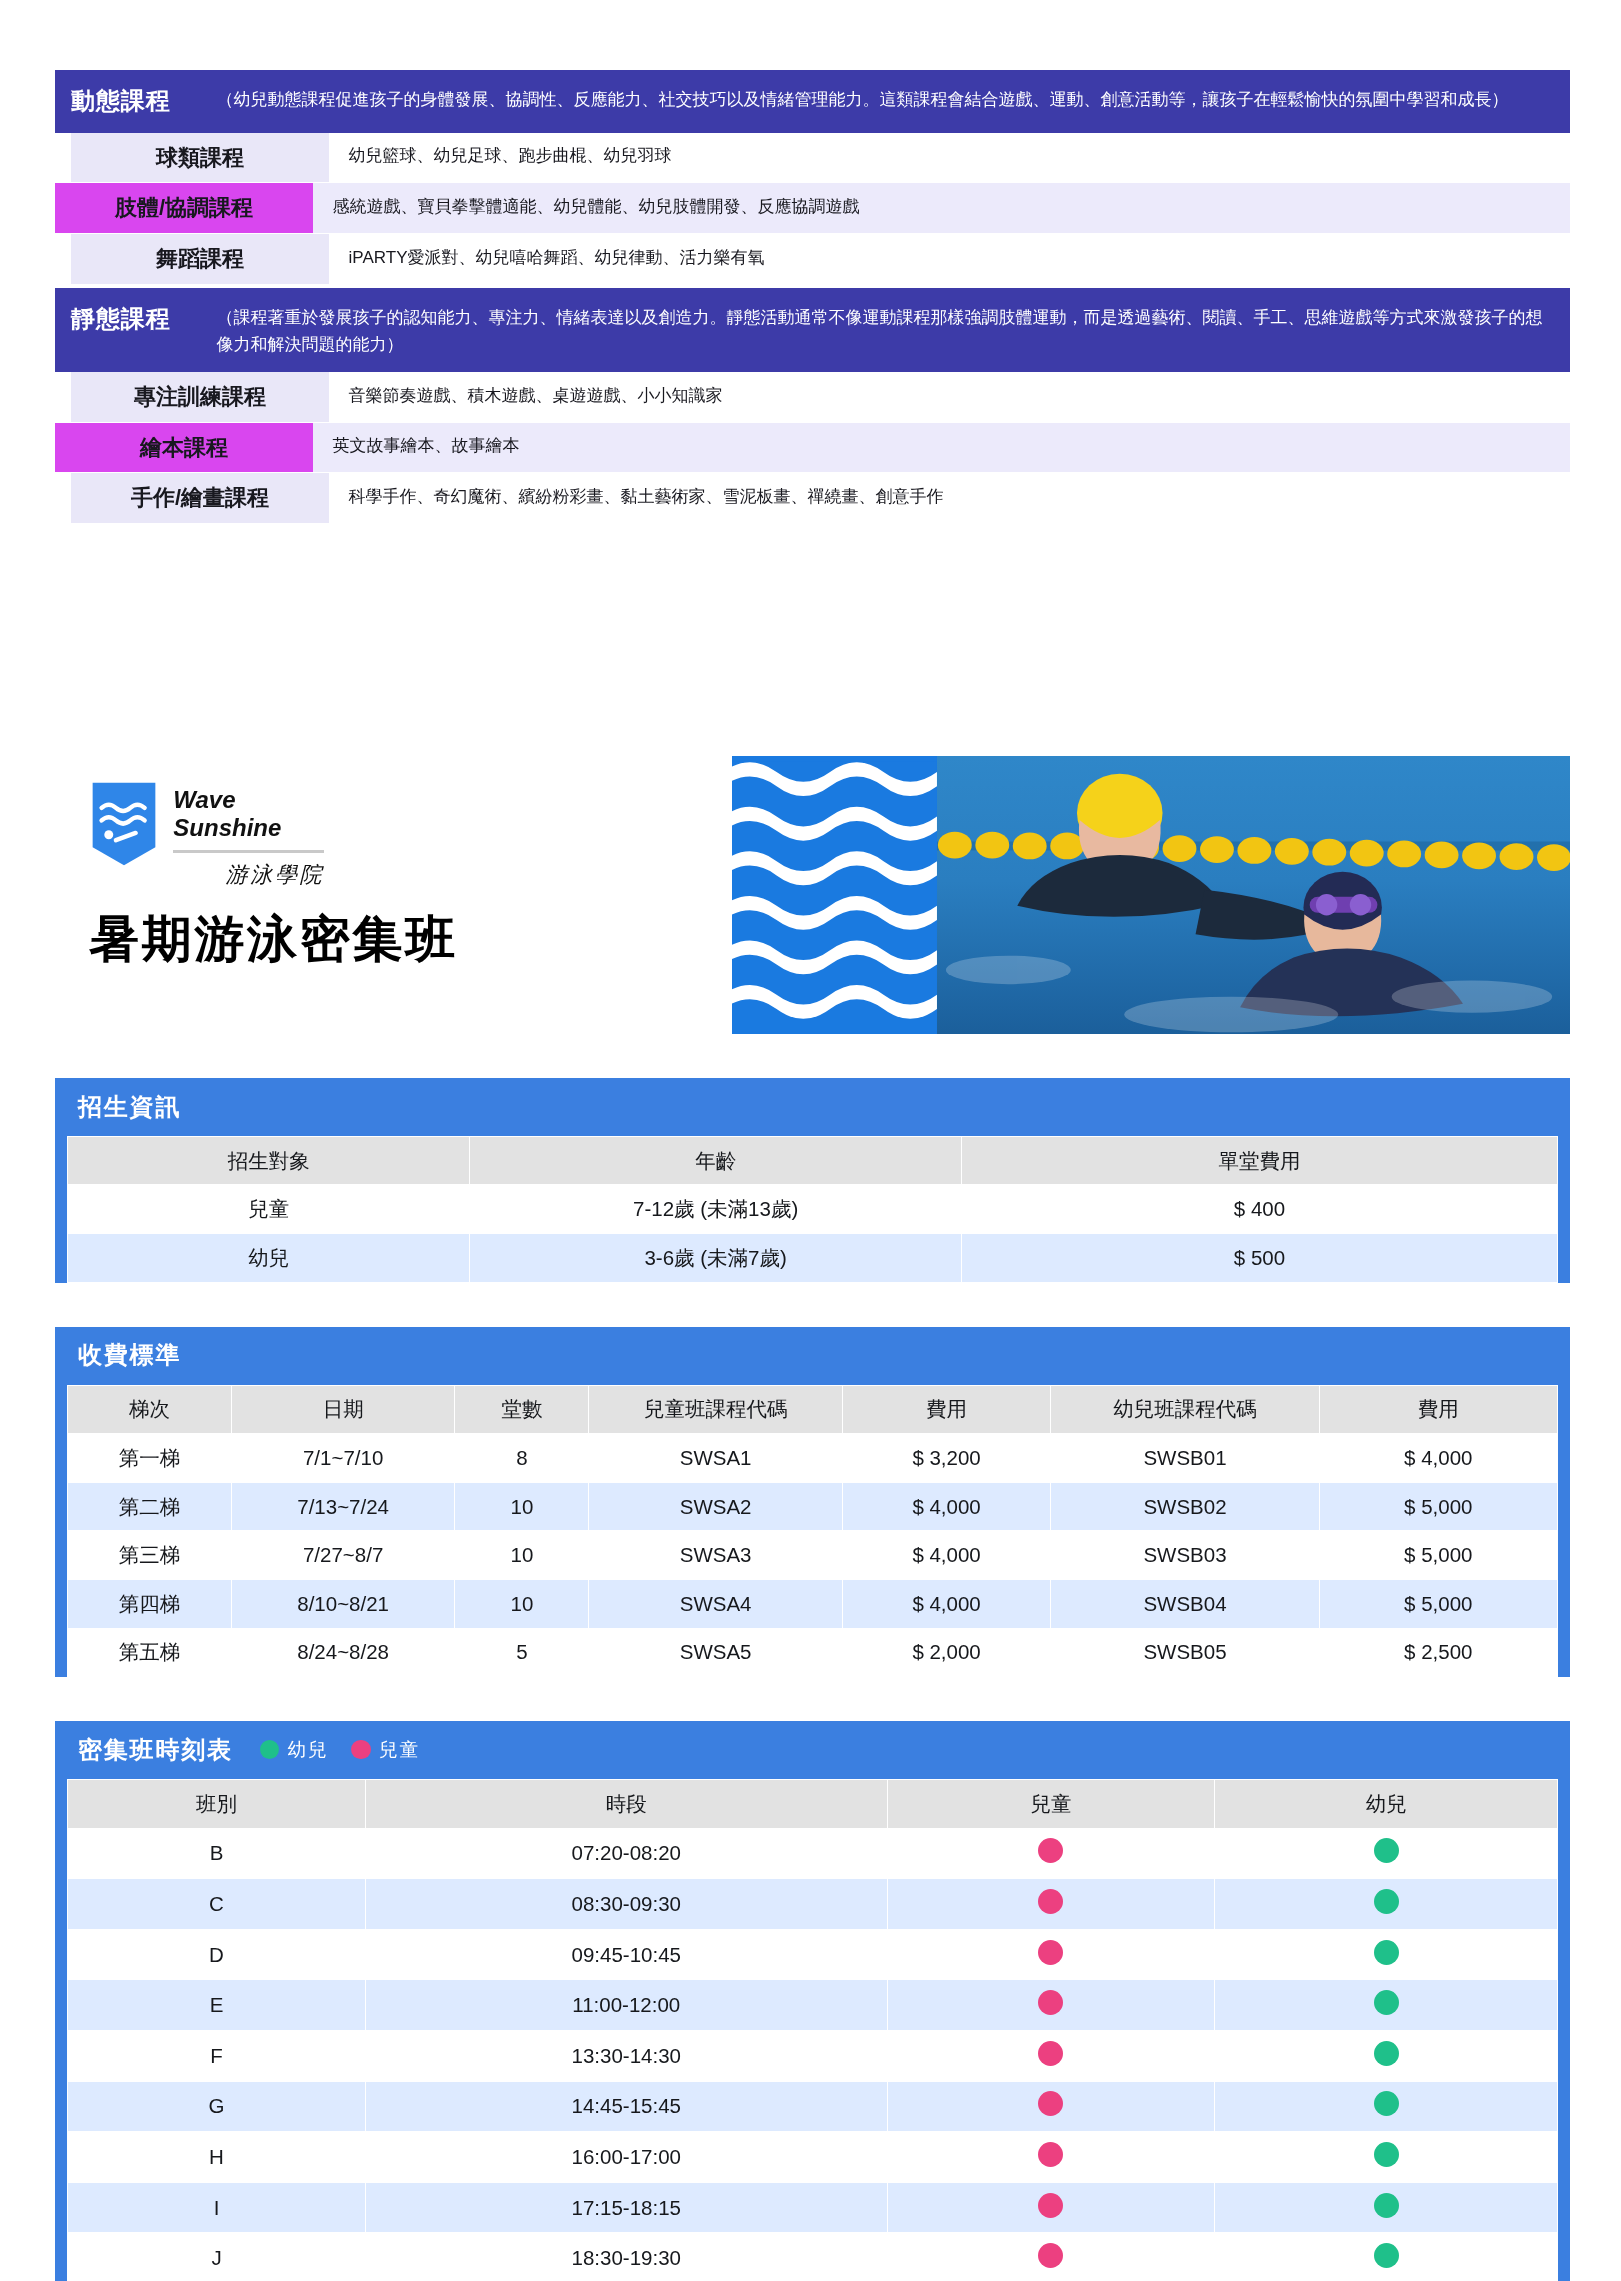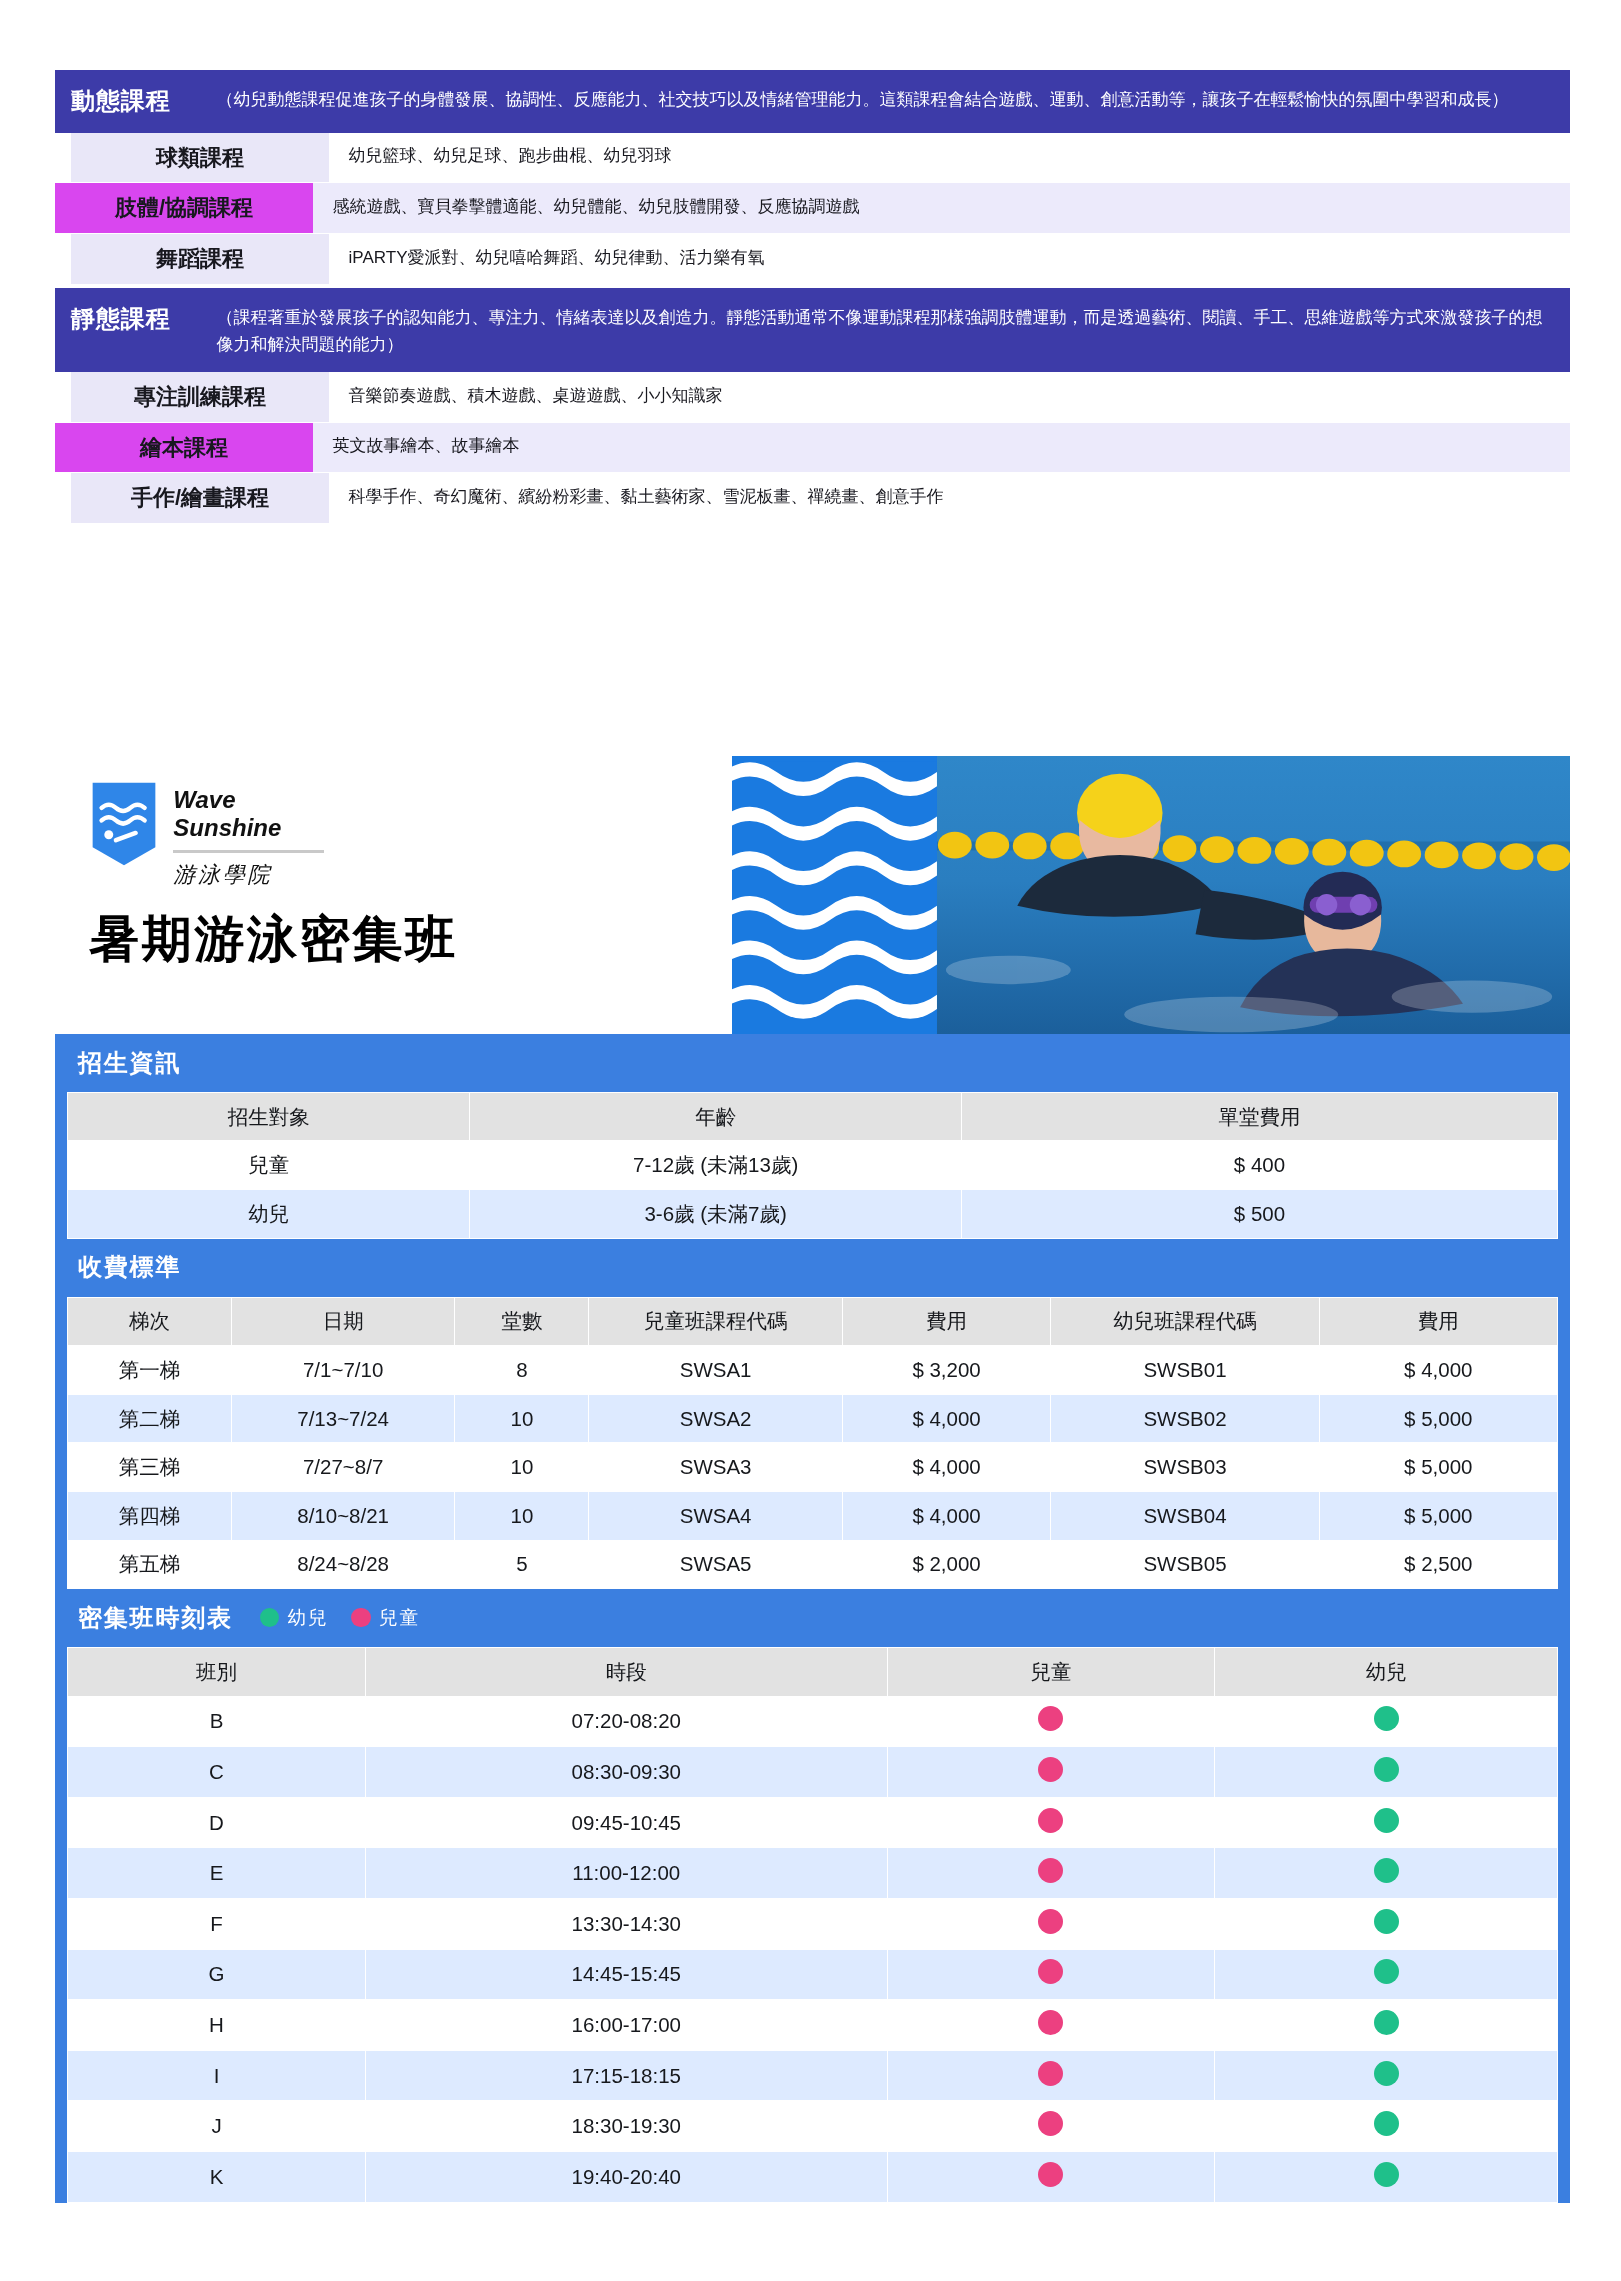--- a/index.html
+++ b/index.html
@@ -111,20 +111,21 @@
   .logo-text .l-rule {
     width: 151px;
     height: 2.7px;
     background: #c9c9c9;
     margin: 9px 0 7.1px 0;
   }
   .logo-text .l2 {
     font-size: 22px;
     letter-spacing: 2.7px;
     color: #111;
+    text-align: right;
   }
   .flyer-title {
     position: absolute;
     left: 34px;
     top: 150px;
     font-size: 50px;
     font-weight: bold;
     letter-spacing: 2.7px;
     color: #000000;
   }
@@ -153,20 +154,21 @@
 
   .band {
     background: #3b7fe0;
     color: #fff;
     font-size: 24px;
     font-weight: bold;
     letter-spacing: 1.8px;
     padding: 12.5px 0 13.4px 23px;
     display: flex;
     align-items: center;
+    margin-top: 44px;
   }
   .band.blue2 { background: #3b7fe0; }
   .band .legend {
     display: flex;
     align-items: center;
     margin-left: 27px;
     font-size: 18.7px;
     font-weight: normal;
   }
   .band .legend .dot {

